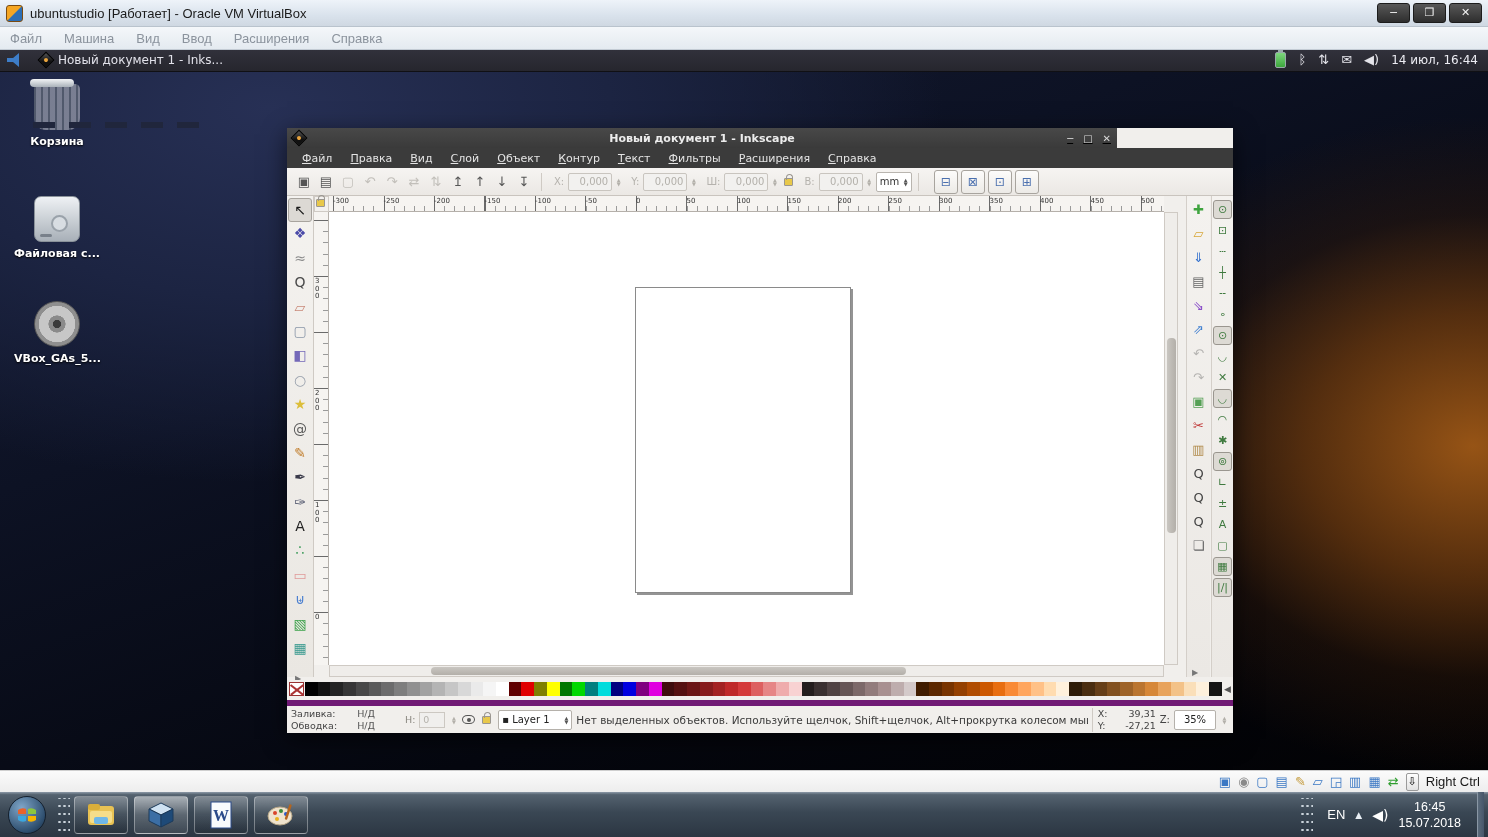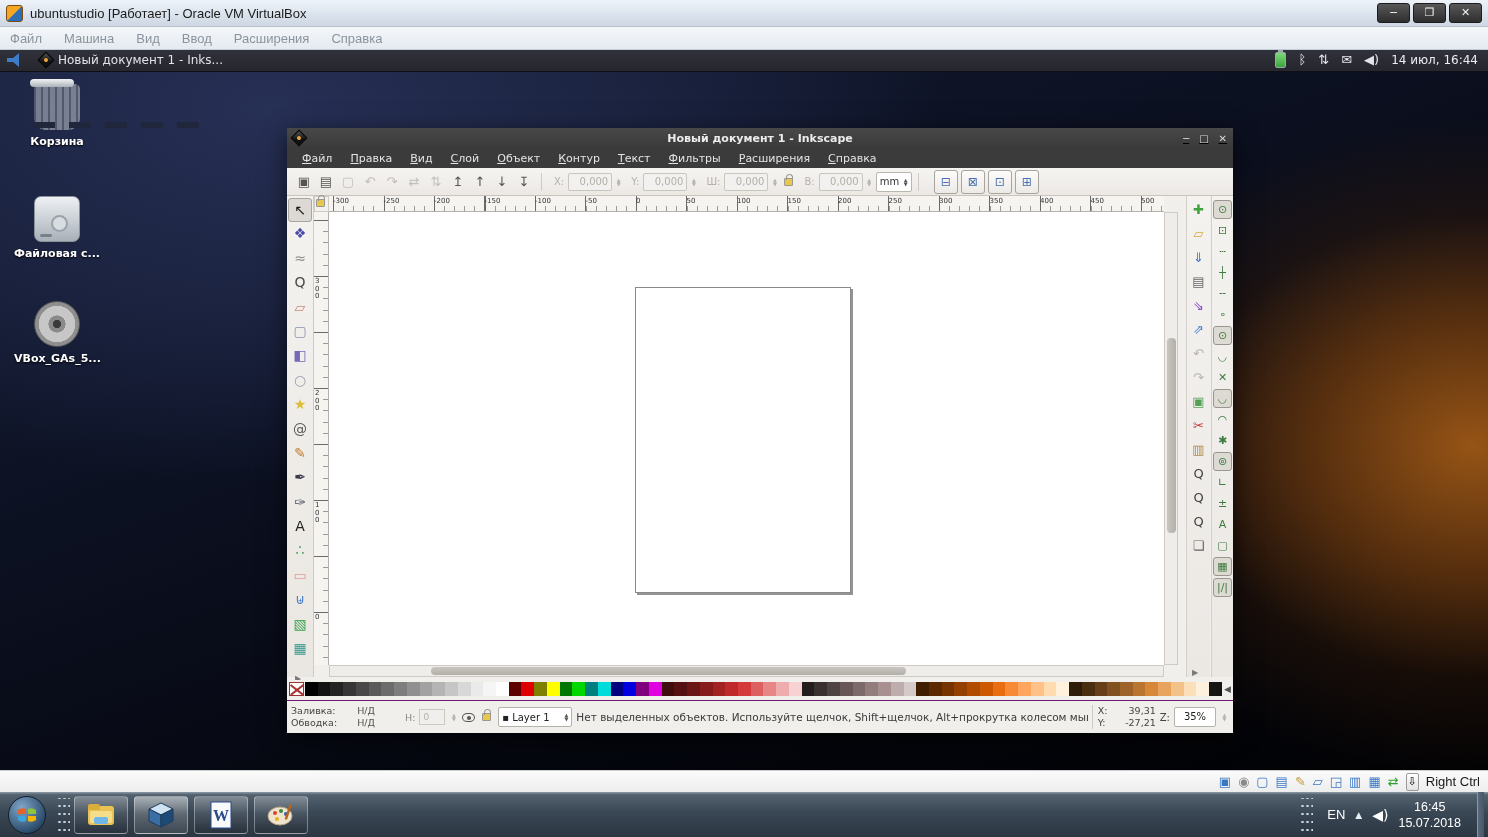--- a/index.html
+++ b/index.html
@@ -44,21 +44,21 @@
   .icon-drive{background:linear-gradient(#eef1f4,#a8b0b8);border-radius:7px;width:46px;height:32px;margin-top:8px;border:1px solid #8a929a;}
   .icon-drive::after{content:"";position:absolute;left:16px;top:18px;width:13px;height:13px;border:2px solid #9aa2aa;border-radius:50%;background:#d8dde2;}
   .icon-drive::before{content:"";position:absolute;left:5px;bottom:4px;width:12px;height:3px;background:#78808a;border-radius:2px;}
   .icon-folder{background:linear-gradient(#9ec7ea,#5c96cc);border-radius:4px;width:44px;height:32px;margin-top:9px;border:1px solid #46759f;}
   .icon-folder::before{content:"";position:absolute;left:0;top:4px;width:18px;height:7px;background:#7fb2dd;border-radius:3px 3px 0 0;}
   .icon-folder::after{content:"⌂";position:absolute;left:0;right:0;top:13px;text-align:center;color:#e8f2fa;font-size:17px;}
   .icon-disc{width:44px;height:44px;border-radius:50%;margin-top:1px;background:radial-gradient(circle,#3a3a3a 0 13%,#8a8a8a 14% 27%,#c7c7c7 28% 58%,#8f8f8f 59% 100%);border:1px solid #555;}
 
   
   .ink-win{left:287px;top:78px;width:946px;height:605px;background:#f1efec;box-shadow:0 6px 22px rgba(0,0,0,.6);font-size:11px;}
-  .ink-titlebar{left:0;top:0;width:946px;height:20px;background:linear-gradient(#484848,#3a3a3a);display:flex;align-items:center;padding:0 6px;text-decoration:underline;}
+  .ink-titlebar{left:0;top:0;width:830px;height:20px;background:linear-gradient(#484848,#3a3a3a);display:flex;align-items:center;padding:0 6px;text-decoration:underline;}
   .ink-title{position:absolute;left:0;right:0;text-align:center;color:#ececec;font-weight:bold;font-size:11px;}
   .ink-winbtns{margin-left:auto;display:flex;gap:10px;color:#d8d8d8;font-size:10px;z-index:2;}
   .ink-menubar{left:0;top:20px;width:946px;height:20px;background:#3b3b3b;display:flex;align-items:center;gap:4px;padding:0 8px;}
   .ink-menu-item{color:#e4e4e4;font-size:11px;padding:2px 7px;}
   .ink-menu-item::first-letter{text-decoration:underline;}
 
   
   .ctrl-bar{left:0;top:40px;width:946px;height:28px;background:linear-gradient(#f6f4f2,#ebe8e4);border-bottom:1px solid #c9c4be;display:flex;align-items:center;gap:2px;padding:0 6px;}
   .cbtn{width:22px;height:22px;border:1px solid transparent;border-radius:3px;text-align:center;line-height:20px;font-size:13px;color:#555;}
   .cbtn.dis{color:#c2bfba;}
@@ -116,21 +116,21 @@
   
   .palette{left:0;top:552px;width:946px;height:18px;background:#f1efec;display:flex;align-items:center;padding:0 2px;}
   .pal-x{width:15px;height:14px;border:1px solid #993333;position:relative;background:#fff;margin-right:1px;}
   .pal-x::before,.pal-x::after{content:"";position:absolute;left:-1px;top:6px;width:16px;height:1.6px;background:#aa3333;}
   .pal-x::before{transform:rotate(38deg);} .pal-x::after{transform:rotate(-38deg);}
   .pal-strip{flex:1;display:flex;height:14px;overflow:hidden;}
   .swatch{flex:1;height:14px;}
   .pal-arrow{font-size:9px;color:#555;margin-left:2px;}
 
   
-  .statusbar{left:0;top:572px;width:946px;height:33px;background:#f1efec;border-top:1px solid #701a75;display:flex;align-items:center;padding:0 4px;gap:4px;}
+  .statusbar{left:0;top:572px;width:946px;height:33px;background:#f1efec;border-top:6px solid #701a75;display:flex;align-items:center;padding:0 4px;gap:4px;}
   .fs-block{display:flex;flex-direction:column;font-size:9.5px;color:#444;line-height:12px;width:110px;}
   .fs-row{display:flex;} .fs-row .val{margin-left:auto;margin-right:26px;color:#555;}
   .op-label{font-size:9.5px;color:#8a8781;}
   .op-fld{width:26px;height:16px;background:#f0efed;border:1px solid #ccc8c2;font-size:9.5px;color:#b5b2ac;padding:1px 3px;}
   .mini-eye{width:13px;height:9px;border:1px solid #555;border-radius:50%/60%;position:relative;display:inline-block;}
   .mini-eye::after{content:"";position:absolute;left:4px;top:2px;width:4px;height:4px;background:#555;border-radius:50%;}
   .layer-box{width:74px;height:20px;background:#fff;border:1px solid #b5b1ab;border-radius:2px;display:flex;align-items:center;font-size:10px;color:#222;padding:0 3px;gap:3px;}
   .layer-box b{font-weight:bold;} .layer-box .ud{margin-left:auto;font-size:5px;line-height:4px;color:#555;text-align:center;}
   .status-msg{flex:1;font-size:10.5px;color:#3a3a3a;white-space:nowrap;overflow:hidden;}
   .xy-block{font-size:9.5px;color:#444;line-height:12px;border-left:1px solid #cfcac4;padding-left:5px;width:64px;}

